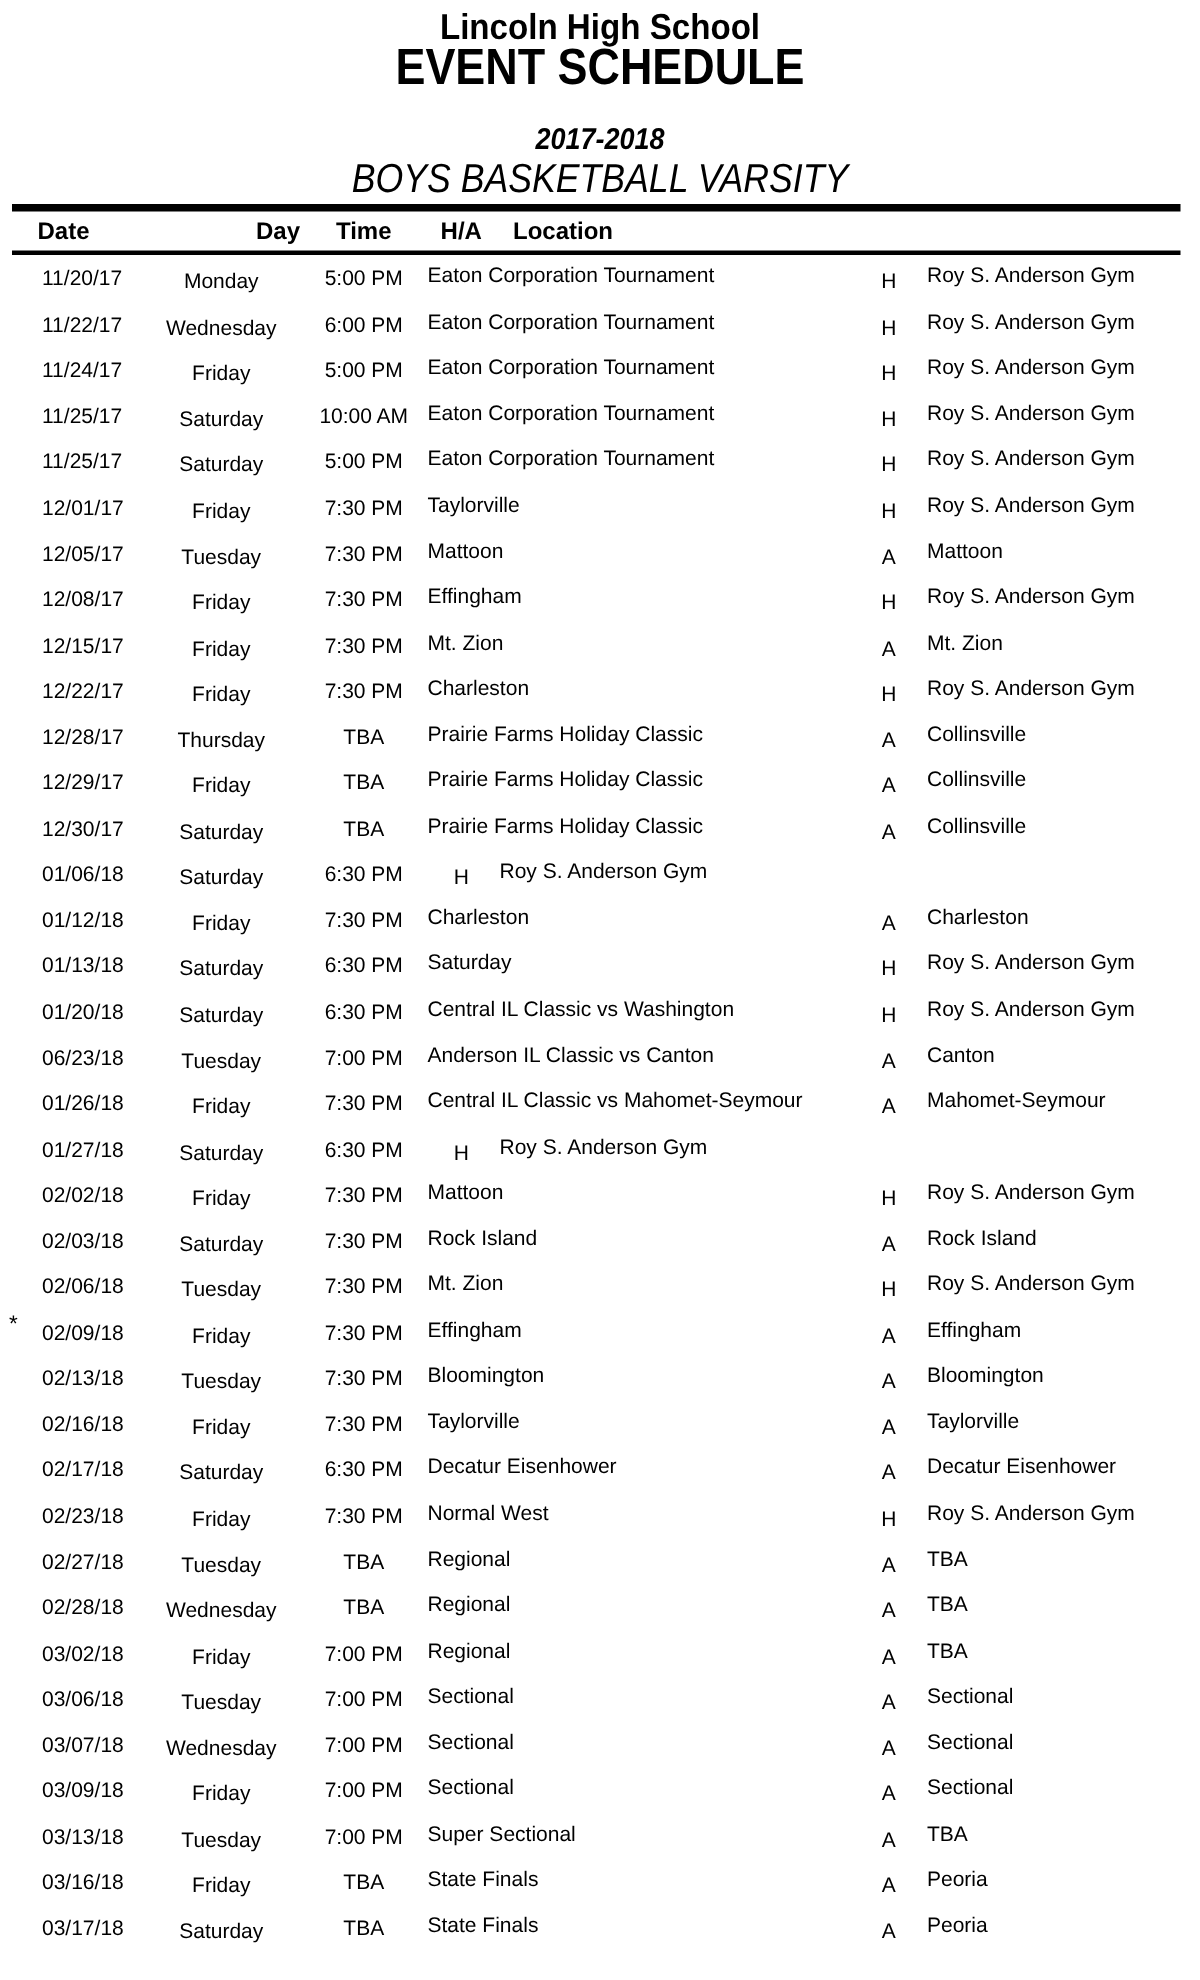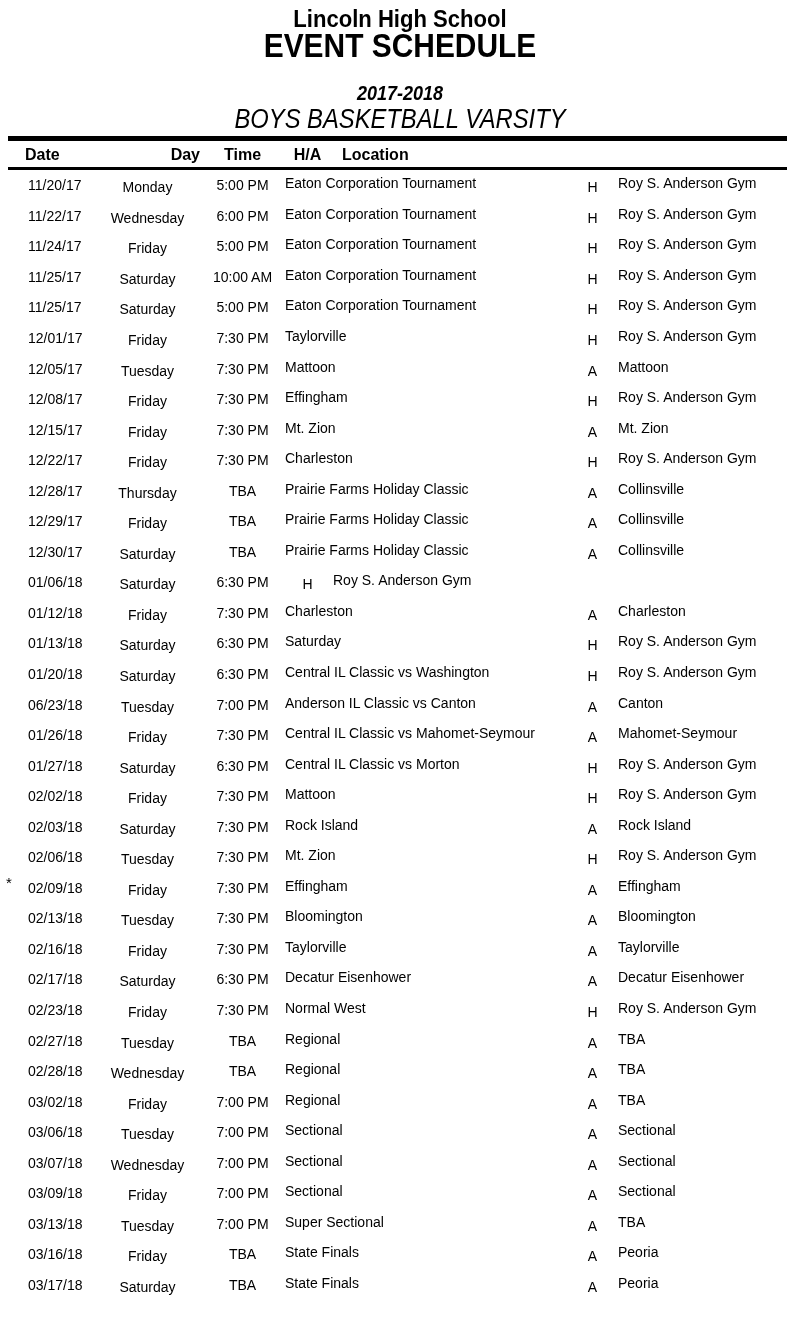--- a/index.html
+++ b/index.html
@@ -247,21 +247,20 @@
     <div class="c-time">7:30 PM</div>
     <div class="c-evt">Central IL Classic vs Mahomet-Seymour</div>
     <div class="c-ha">A</div>
     <div class="c-loc">Mahomet-Seymour</div>
   </div>
     <div class="row">
     <span class="flag"></span>
     <div class="c-date">01/27/18</div>
     <div class="c-day">Saturday</div>
     <div class="c-time">6:30 PM</div>
-    <div class="c-evt">Central IL Classic vs Morton</div>
     <div class="c-ha">H</div>
     <div class="c-loc">Roy S. Anderson Gym</div>
   </div>
     <div class="row">
     <span class="flag"></span>
     <div class="c-date">02/02/18</div>
     <div class="c-day">Friday</div>
     <div class="c-time">7:30 PM</div>
     <div class="c-evt">Mattoon</div>
     <div class="c-ha">H</div>

